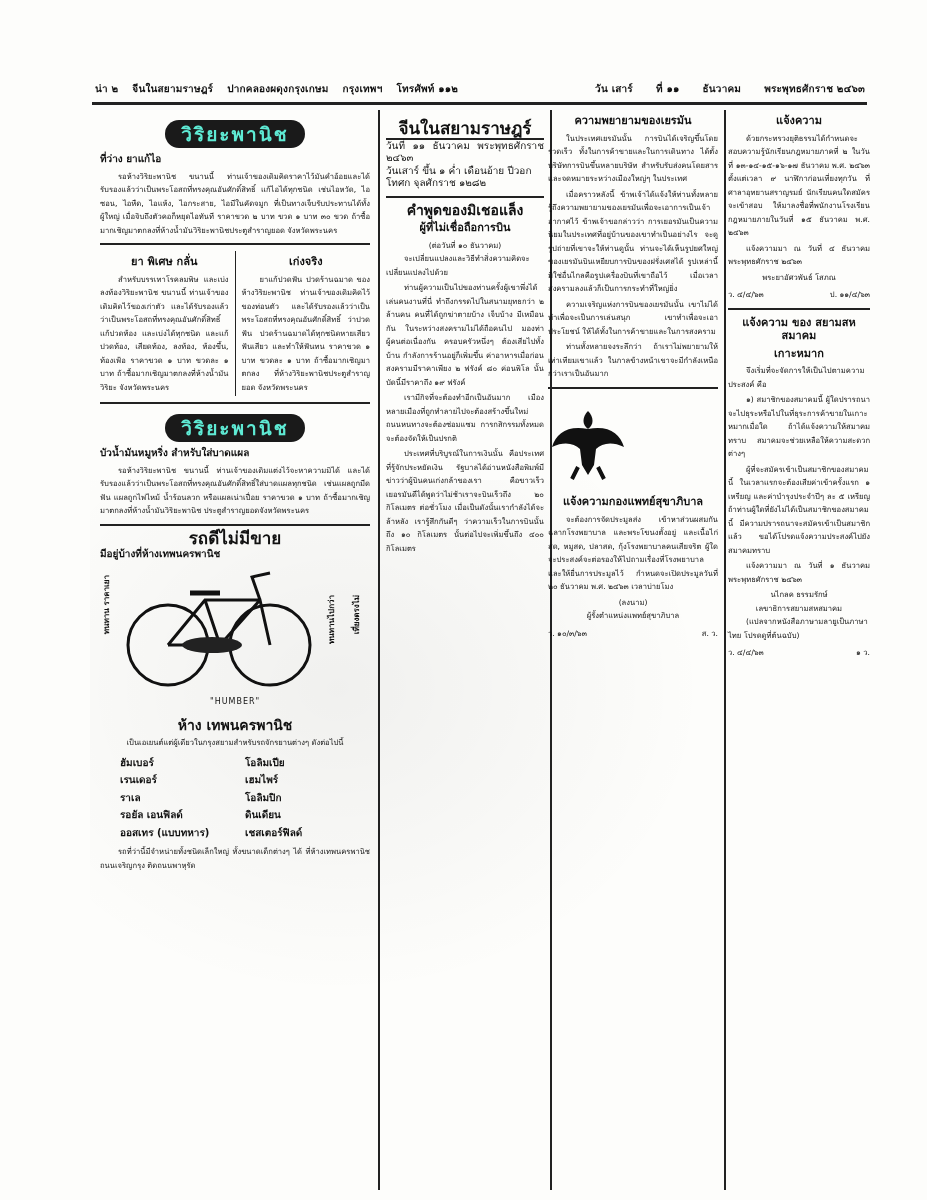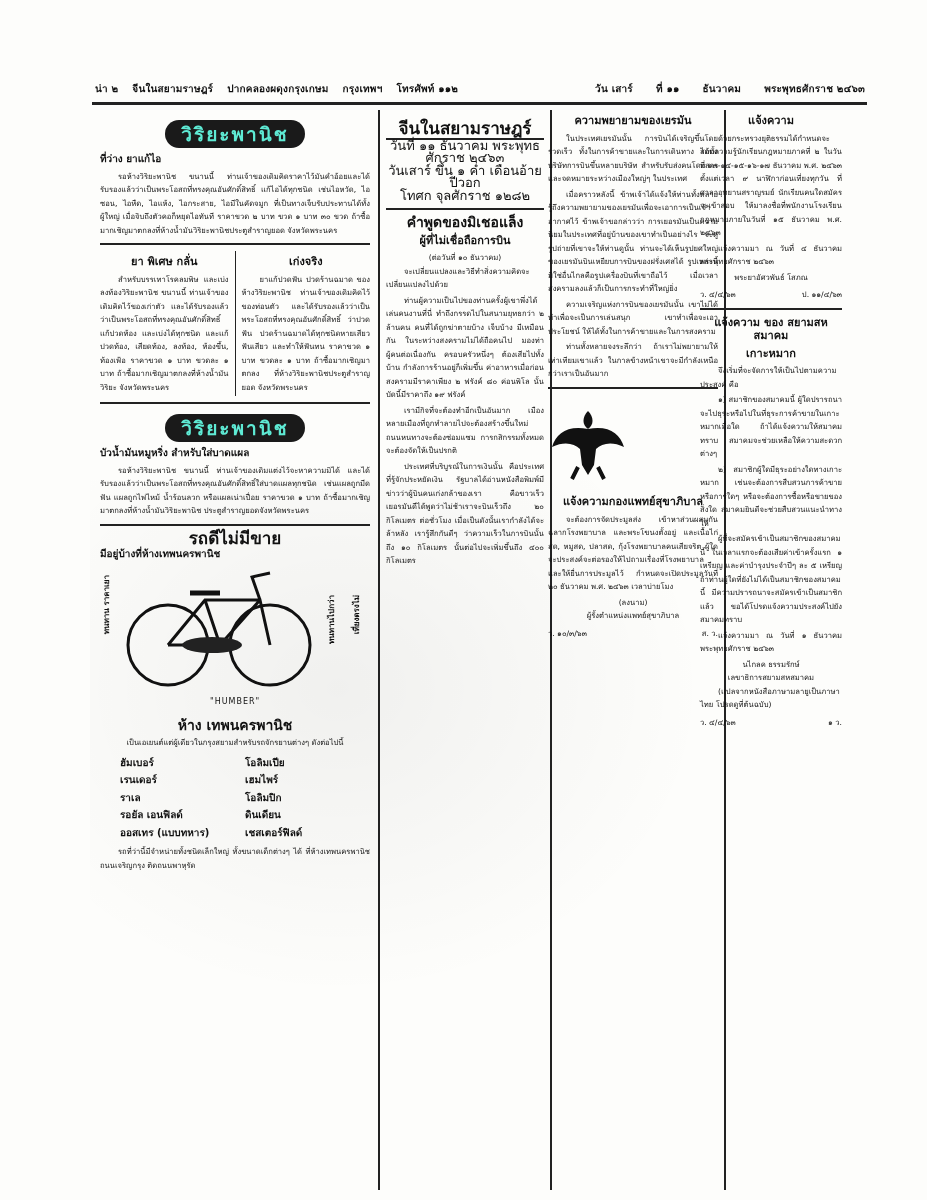--- a/index.html
+++ b/index.html
@@ -8,36 +8,36 @@
   .page{position:absolute;left:0;top:0;width:927px;height:1200px;background:#fdfdfb;}
   .header{position:absolute;left:95px;top:77px;width:770px;height:22px;display:flex;
           align-items:center;font-size:10px;font-weight:bold;letter-spacing:.2px;}
   .header .left{flex:1;display:flex;gap:14px;}
   .header .right{display:flex;gap:23px;}
   .rule{position:absolute;left:92px;top:102px;width:775px;height:3px;background:#222;}
   .col{position:absolute;top:110px;font-size:7.6px;line-height:13.5px;text-align:justify;}
   .c1{left:100px;width:270px;}
   .c2{left:378px;width:158px;border-left:2px solid #222;border-right:2px solid #222;padding:0 6px;height:1080px;}
   .c3{left:548px;width:170px;border-right:2px solid #222;padding:0 6px 0 0;height:1080px;}
-  .c4{left:700px;width:142px;}
+  .c4{left:728px;width:142px;}
   .banner{margin:10px auto 4px;width:140px;height:28px;border-radius:16px;background:#1a1a1a;
           color:#5eead4;font-family:"DejaVu Serif",serif;font-size:19px;font-weight:bold;
           text-align:center;line-height:28px;letter-spacing:2px;}
   .sub{text-align:left;font-size:10px;font-weight:bold;margin-bottom:4px;}
   .p{text-indent:18px;margin:0 0 2px;}
   .hr{height:2px;background:#222;margin:6px 0;}
   .two{display:flex;gap:6px;}
   .two > div{flex:1;}
   .two > div + div{border-left:1.5px solid #222;padding-left:6px;}
   .h2{text-align:center;font-size:11px;font-weight:bold;margin:4px 0;}
   .h1{text-align:center;font-size:14px;font-weight:bold;margin:4px 0;}
   .big{text-align:center;font-size:17px;font-weight:bold;margin:6px 0 2px;font-family:"DejaVu Serif",serif;}
   .masthead{font-family:"DejaVu Serif",serif;font-size:17px;font-weight:bold;text-align:center;
             border-bottom:2px solid #222;padding-bottom:2px;margin-top:12px;}
-  .date{text-align:center;font-size:13px;line-height:12.5px;}
+  .date{font-size:10px;line-height:12.5px;}
   .bike{position:relative;height:150px;margin:4px 0;}
   .bike svg{position:absolute;left:20px;top:0;}
   .vert{position:absolute;writing-mode:vertical-rl;transform:rotate(180deg);font-size:8px;font-weight:bold;}
   .brand{position:absolute;left:110px;top:130px;font-size:8px;letter-spacing:1px;}
   .list{display:grid;grid-template-columns:1fr 1fr;row-gap:4px;font-size:10px;font-weight:bold;padding-left:20px;margin:6px 0;}
   .center{text-align:center;}
   .sig{display:flex;justify-content:space-between;font-size:7.6px;margin-top:4px;}
   .garuda{width:80px;height:80px;margin:8px auto 4px;}
   .speckle{position:absolute;left:90px;top:480px;width:620px;height:520px;pointer-events:none;
            background:radial-gradient(ellipse at 40% 40%,rgba(0,0,0,.05),rgba(0,0,0,0) 70%);}
@@ -163,21 +163,20 @@
     <div class="center">พระยาอัศวพันธ์ โสภณ</div>
     <div class="sig">
       <span>ว. ๔/๔/๖๓</span>
       <span>ป. ๑๑/๔/๖๓</span>
     </div>
     <div class="hr"></div>
     <div class="h2">แจ้งความ ของ สยามสหสมาคม</div>
     <div class="h2">เกาะหมาก</div>
     <p class="p">จึงเริ่มที่จะจัดการให้เป็นไปตามความประสงค์ คือ</p>
     <p class="p">๑) สมาชิกของสมาคมนี้ ผู้ใดปรารถนาจะไปธุระหรือไปในที่ธุระการค้าขายในเกาะหมากเมื่อใด ถ้าได้แจ้งความให้สมาคมทราบ สมาคมจะช่วยเหลือให้ความสะดวกต่างๆ</p>
-    <p class="p">๒) สมาชิกผู้ใดมีธุระอย่างใดทางเกาะหมาก เช่นจะต้องการสืบสวนการค้าขายหรือการใดๆ หรือจะต้องการซื้อหรือขายของสิ่งใด สมาคมยินดีจะช่วยสืบสวนแนะนำทางให้</p>
     <p class="p">ผู้ที่จะสมัครเข้าเป็นสมาชิกของสมาคมนี้ ในเวลาแรกจะต้องเสียค่าเข้าครั้งแรก ๑ เหรียญ และค่าบำรุงประจำปีๆ ละ ๕ เหรียญ ถ้าท่านผู้ใดที่ยังไม่ได้เป็นสมาชิกของสมาคมนี้ มีความปรารถนาจะสมัครเข้าเป็นสมาชิกแล้ว ขอได้โปรดแจ้งความประสงค์ไปยังสมาคมทราบ</p>
     <p class="p">แจ้งความมา ณ วันที่ ๑ ธันวาคม พระพุทธศักราช ๒๔๖๓</p>
     <div class="center">นไกลค ธรรมรักษ์</div>
     <div class="center">เลขาธิการสยามสหสมาคม</div>
     <p class="p">(แปลจากหนังสือภาษามลายูเป็นภาษาไทย โปรดดูที่ต้นฉบับ)</p>
     <div class="sig">
       <span>ว. ๔/๔/๖๓</span>
       <span>๑ ว.</span>
     </div>
   </div>

